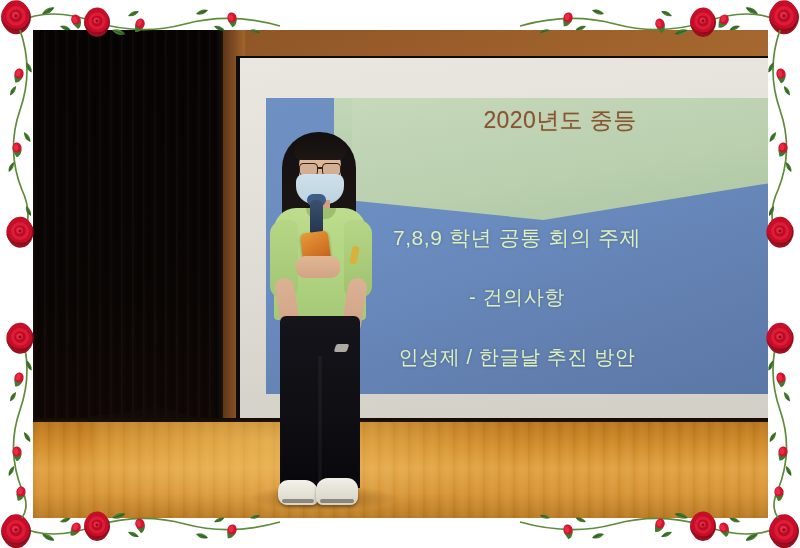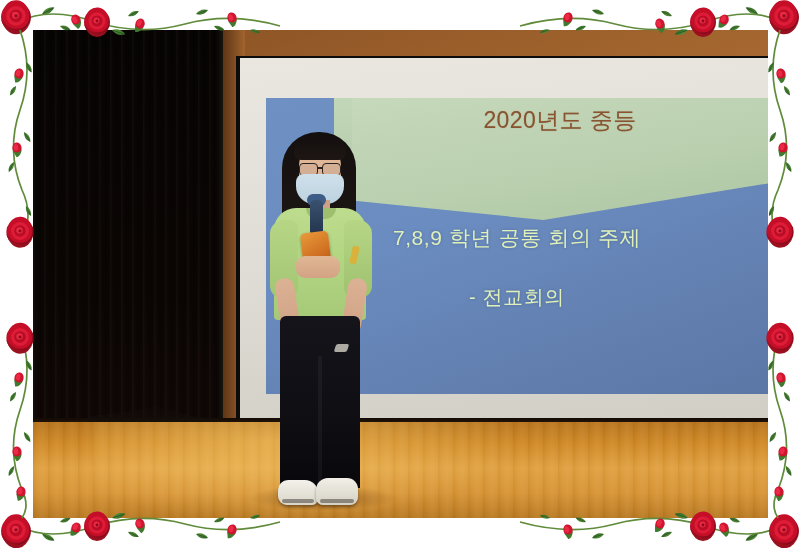--- a/index.html
+++ b/index.html
@@ -248,21 +248,22 @@
 
       <div class="slide">
         <div class="slide-green-tab"></div>
         <div class="slide-green"></div>
 
         <div class="slide-title">
           <div>2020년도 중등</div>
         </div>
 
         <div class="slide-line sl1">7,8,9 학년 공통 회의 주제</div>
-        <div class="slide-line sl2">- 전교회의</div>
+        <div class="slide-line sl2">- 건의사항</div>
+        <div class="slide-line sl3">인성제 / 한글날 추진 방안</div>
       </div>
 
     </div>
     <div class="screen-bottom-bar"></div>
 
     <div class="floor-edge"></div>
     <div class="floor"></div>
     <div class="floor-glow"></div>
     <div class="mic-stand"></div>
     <div class="floor-shadow"></div>

